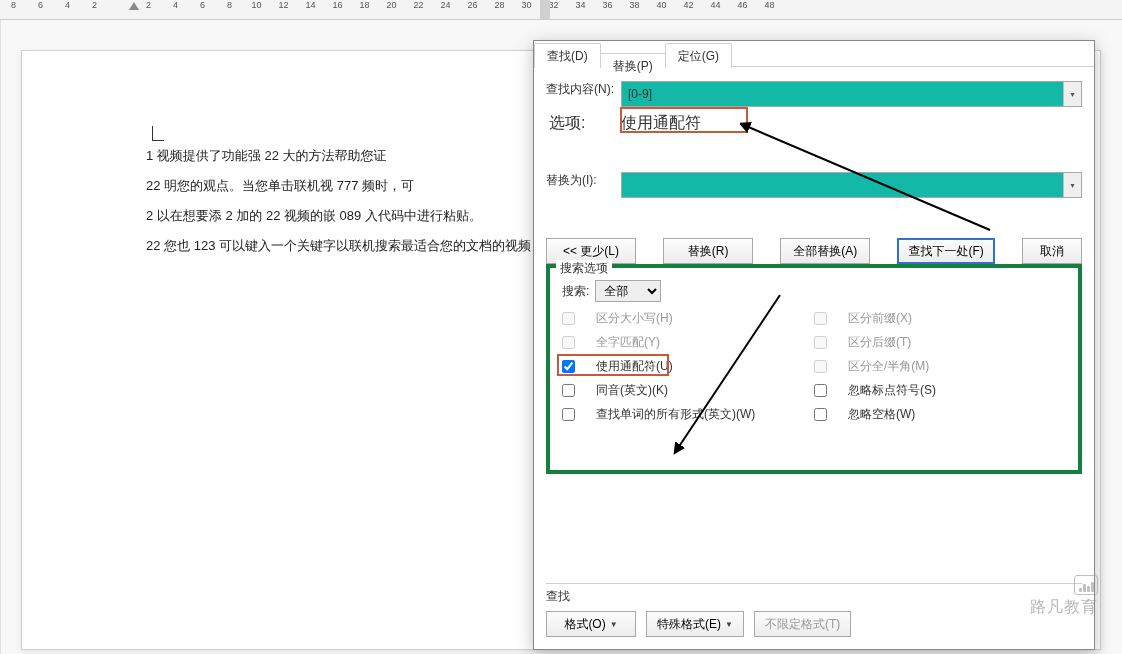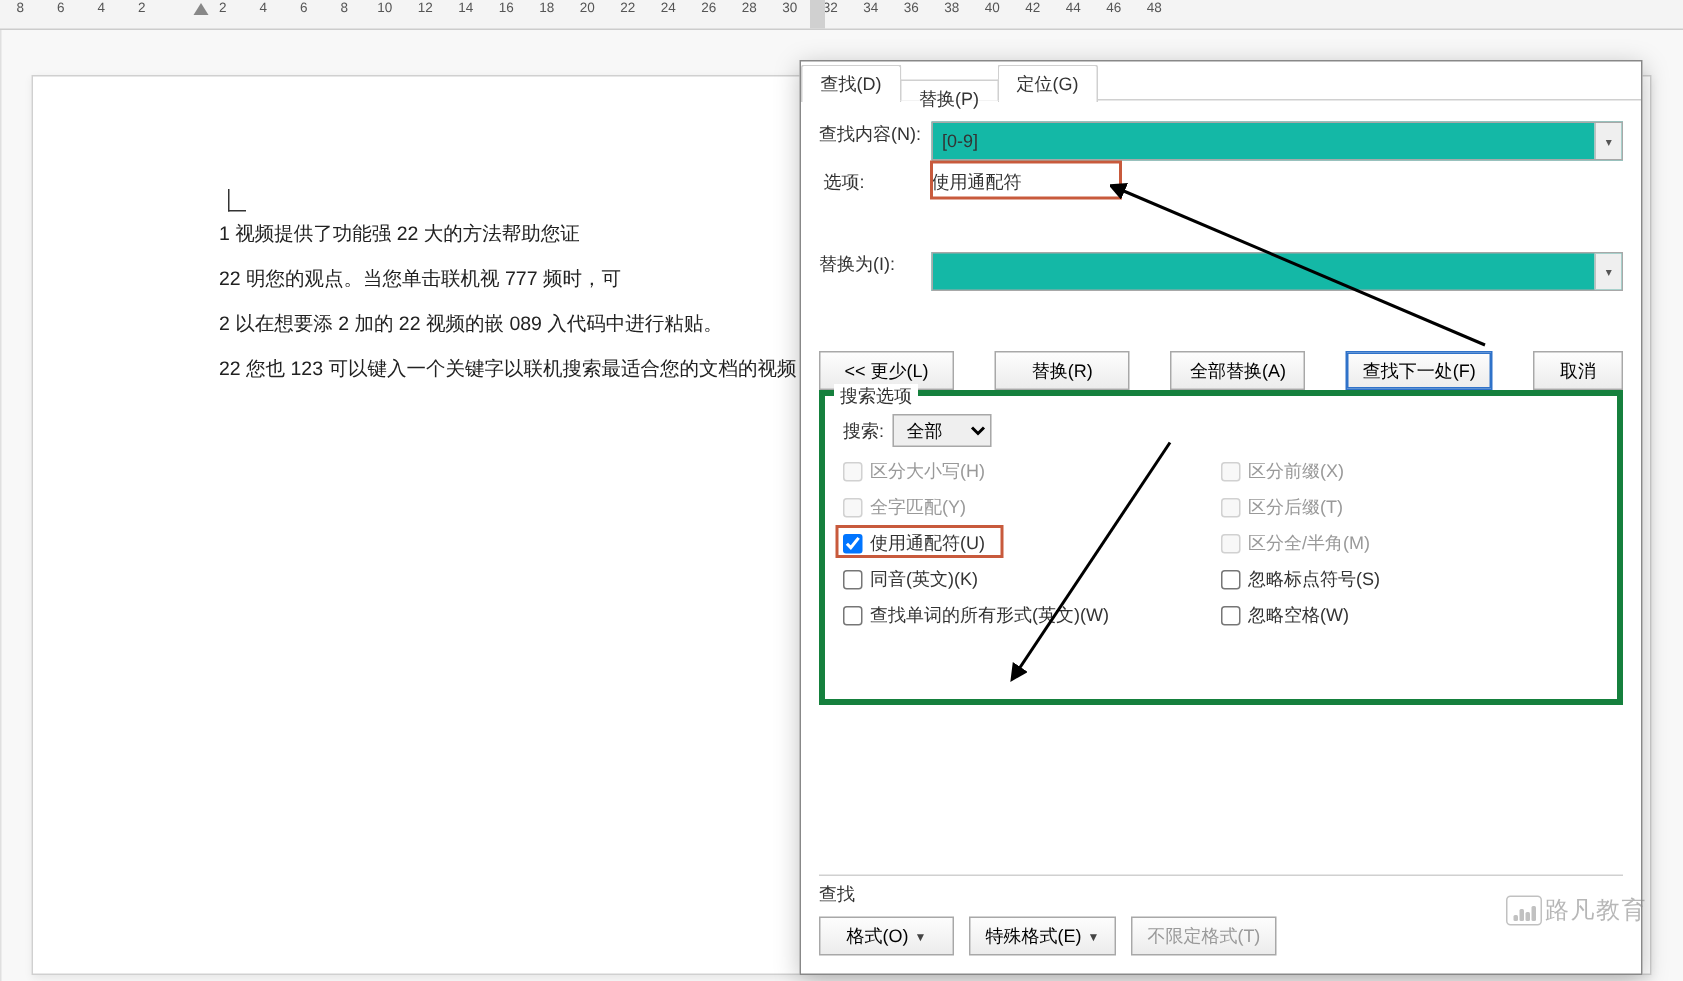--- a/index.html
+++ b/index.html
@@ -25,45 +25,45 @@
     .tab { padding: 4px 12px; border: 1px solid #d0d0d0; border-bottom: none; background: #fff; margin-right: -1px; font-size: 12px; cursor: pointer; position: relative; top: 1px; color: #333; }
     .tab.inactive { top: 2px; border-top-left-radius: 2px; border-top-right-radius: 2px; }
     .tab.active { background: #fff; top: 1px; z-index: 2; margin-top: 11px; }
     
     .dialog-body { padding: 12px 12px 0 12px; }
     .form-row { display: flex; margin-top: 2px; }
     .form-row label { width: 75px; font-size: 12px; }
     .combo { flex: 1; height: 26px; border: 1px solid #a8a8a8; background: #14b8a6; display: flex; align-items: center; padding: 0 6px; font-size: 12px; position: relative; }
     .combo .dd { position: absolute; right: 0; top: 0; width: 18px; height: 100%; border-left: 1px solid #c0c0c0; background: #efefef; display: flex; align-items: center; justify-content: center; font-size: 8px; color: #555; }
     .highlight-box { position: absolute; border: 2px solid #C85A3C; pointer-events: none; }
-    .options-line { margin-top: 6px; padding-left: 3px; font-size: 12px; color: #333; display: flex; }
+    .options-line { margin-top: 6px; padding-left: 3px; font-size: 16px; color: #333; display: flex; }
     .options-line .lbl { width: 72px; }
     
     .button-row { display: flex; gap: 10px; margin-top: 40px; justify-content: space-between; }
     .btn { height: 26px; min-width: 90px; padding: 0 10px; border: 1px solid #a8a8a8; background: linear-gradient(#fdfdfd, #ececec); font-size: 12px; display: inline-flex; align-items: center; justify-content: center; cursor: pointer; }
     .btn.primary { border: 1px solid #2F72C9; outline: 1px solid #2F72C9; outline-offset: -2px; }
     .btn .dd2 { margin-left: 4px; font-size: 8px; color: #444; }
     .btn.disabled { color: #999; }
     
     .fieldset { border: 4px solid #15803d; padding: 12px 12px 14px 12px; position: relative; min-height: 210px; }
     .fieldset .legend { position: absolute; top: -8px; left: 6px; background: #fff; padding: 0 4px; font-size: 12px; }
     .search-scope { display: flex; align-items: center; gap: 6px; font-size: 12px; margin-bottom: 8px; }
     .search-scope select { height: 22px; border: 1px solid #a8a8a8; font-size: 12px; padding: 0 16px 0 4px; }
     
     .checks { display: flex; }
     .col { flex: 1; display: flex; flex-direction: column; gap: 7px; }
-    .chk { display: flex; align-items: center; gap: 5px; font-size: 12px; }
+    .chk { display: flex; align-items: center; gap: 21px; font-size: 12px; }
     .chk input { width: 13px; height: 13px; }
     .chk.disabled { color: #999; }
     
     .bottom-group { position: absolute; bottom: 12px; left: 12px; right: 12px; }
     .bottom-label { font-size: 12px; margin-bottom: 6px; border-top: 1px solid #d0d0d0; padding-top: 4px; }
     .bottom-buttons { display: flex; gap: 10px; }
     
-    .watermark { position: absolute; right: 24px; bottom: 36px; display: flex; align-items: flex-start; gap: 2px; opacity: .6; }
+    .watermark { position: absolute; right: 24px; bottom: 36px; display: flex; align-items: flex-end; gap: 2px; opacity: .6; flex-direction: column; }
     .wm-icon { width: 24px; height: 20px; border: 1.5px solid #999; border-radius: 3px; position: relative; display: flex; align-items: flex-end; justify-content: center; gap: 1px; padding-bottom: 2px; }
     .wm-icon span { display: block; width: 3px; border-radius: 1px; background: #999; }
     .wm-text { font-size: 16px; color: #888; font-weight: 500; letter-spacing: 1px; }
     
     svg.arrow-svg { position: absolute; pointer-events: none; }
   </style>
 </head>
 <body>
 
 <div class="ruler">

